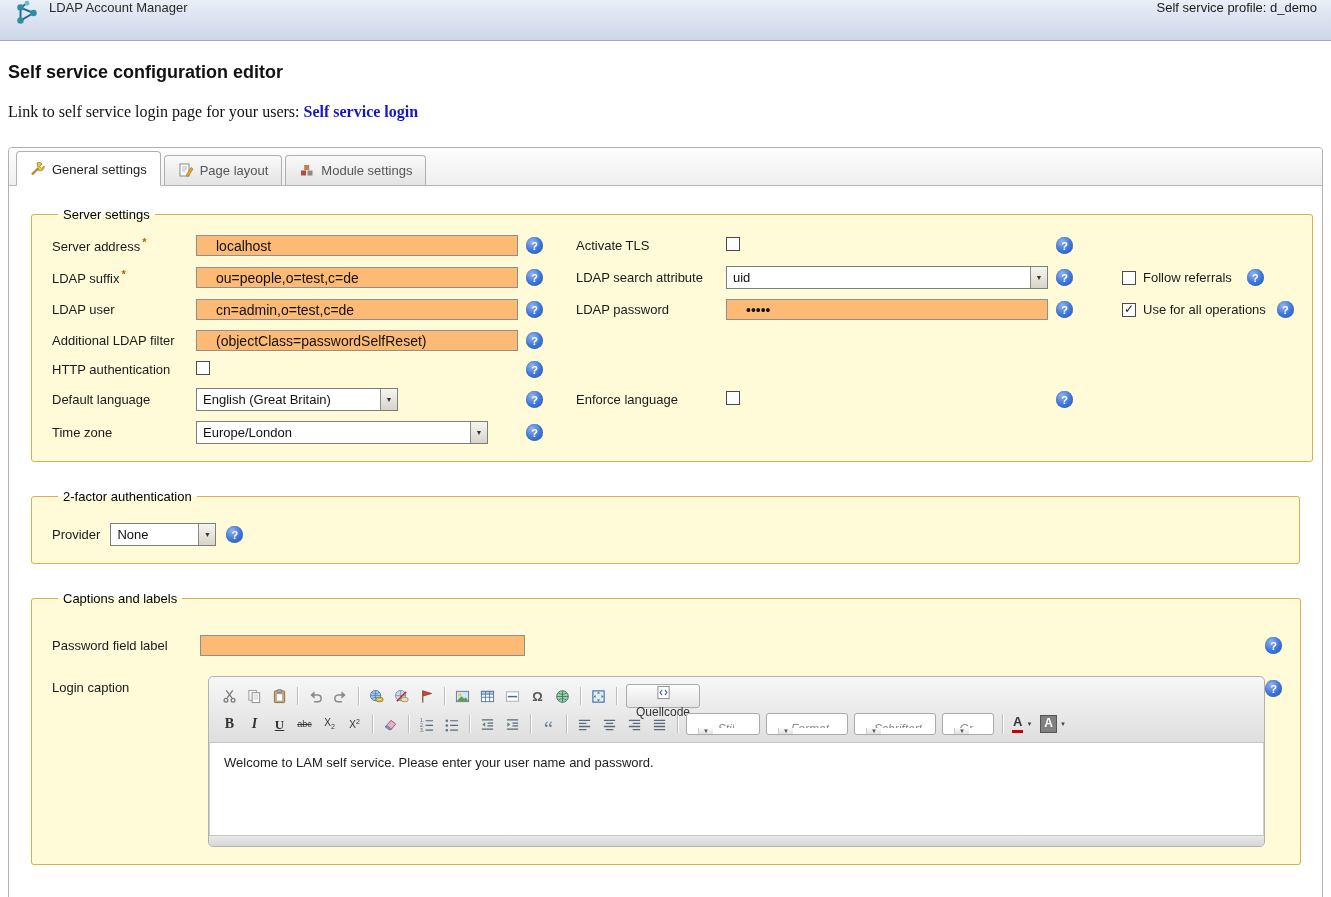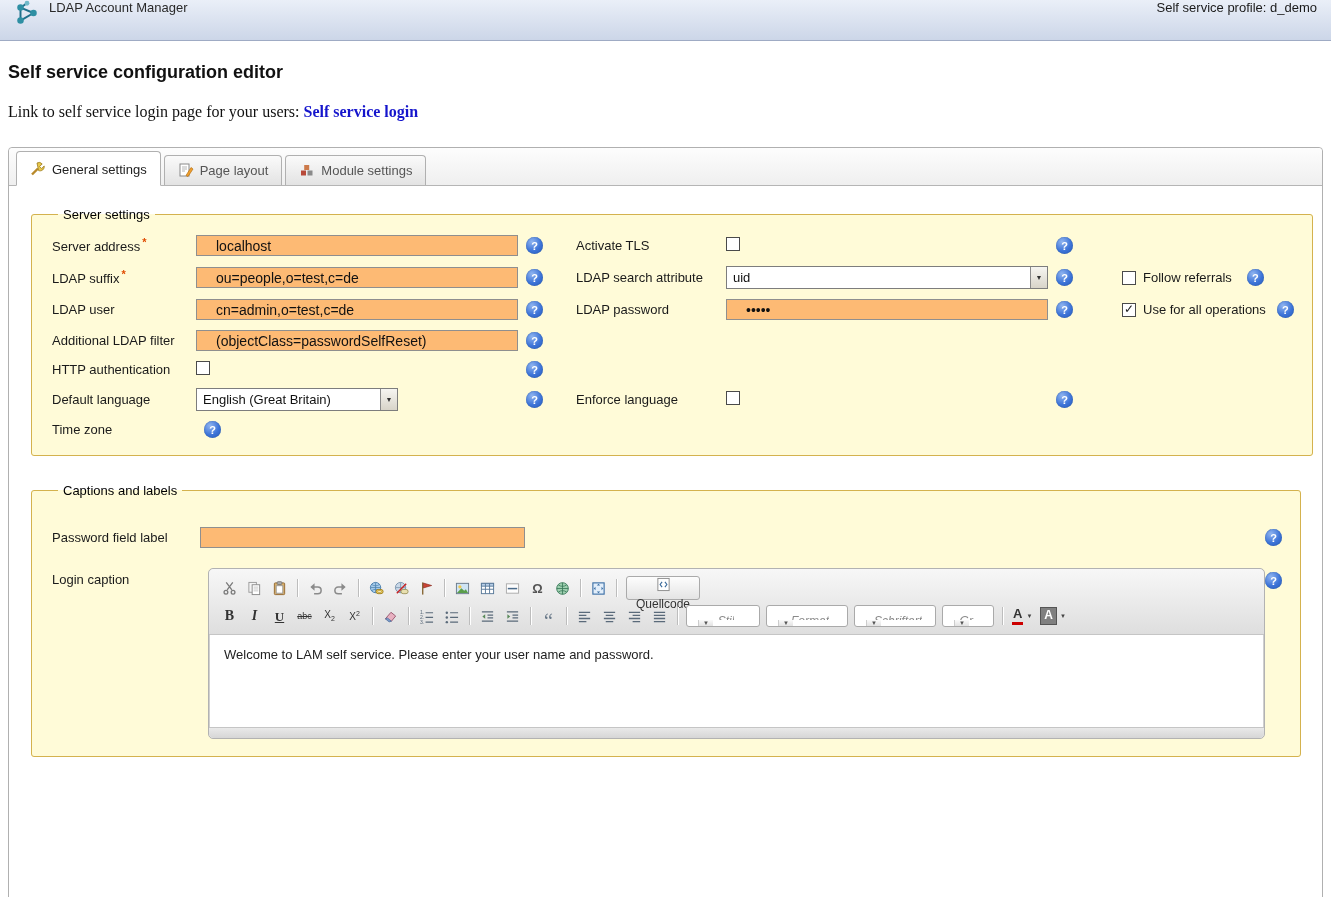--- a/index.html
+++ b/index.html
@@ -248,28 +248,45 @@
             <span class="btn"></span>
           </div>
         </div>
         <div class="helpcell"><span class="help"></span></div>
         <div class="lbl lbl2">Enforce language</div>
         <div><span class="cb"></span></div>
         <div class="helpcell"><span class="help"></span></div>
         <div></div>
 
         <div class="lbl">Time zone</div>
+        <div>
+          <div class="sel w292s">
+            <span class="val">Europe/London</span>
+            <span class="btn"></span>
+          </div>
+        </div>
         <div class="helpcell"><span class="help"></span></div>
         <div></div>
           <div></div>
           <div></div>
           <div></div>
       </div>
     </fieldset>
 
+    <fieldset>
+      <legend>2-factor authentication</legend>
+      <div class="inline-row" style="margin-top:6px">
+        <span class="lbl">Provider</span>
+        <div class="sel w106s">
+          <span class="val">None</span>
+          <span class="btn"></span>
+        </div>
+        <span class="help"></span>
+      </div>
+    </fieldset>
 
     <fieldset>
       <legend>Captions and labels</legend>
 
 
       <div class="cap-row">
         <div class="cap-lbl lbl">Password field label</div>
         <input class="txt w325" value="" style="">
         <span class="help cap-help"></span>
       </div>

